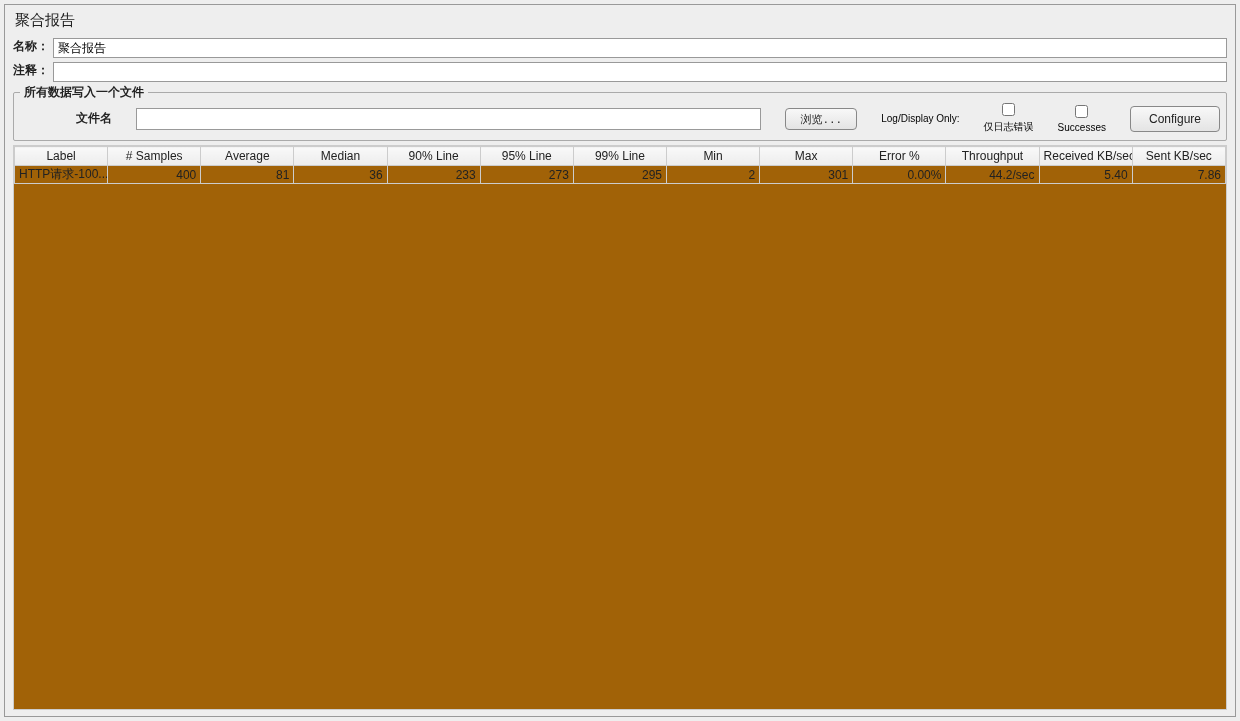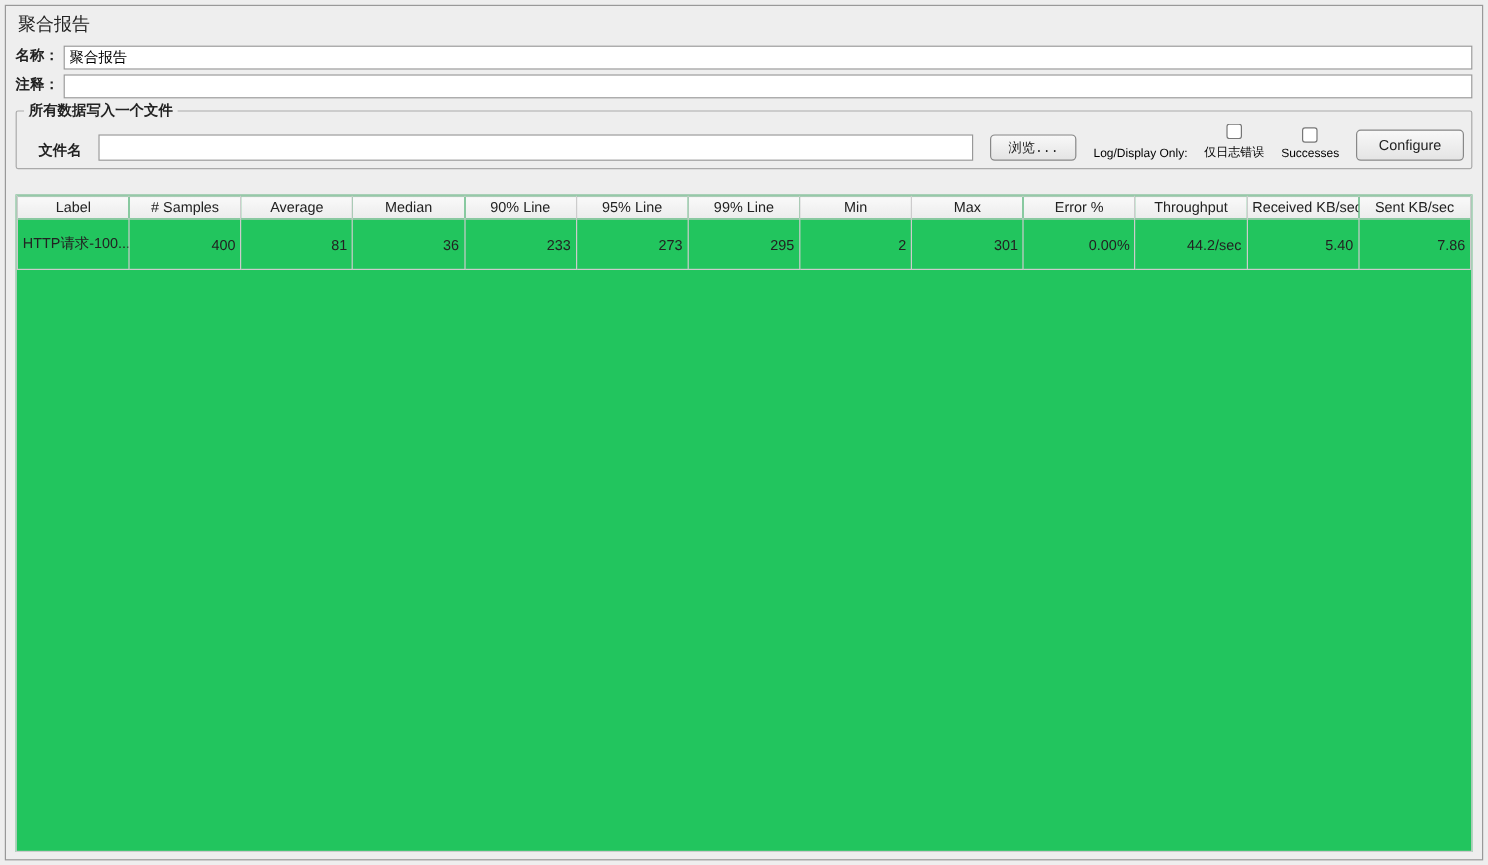--- a/index.html
+++ b/index.html
@@ -58,22 +58,23 @@
       top: -9px;
       left: 6px;
       background: #eeeeee;
       padding: 0 4px;
       font-size: 12px;
       color: #222;
       font-weight: bold;
     }
     .file-row {
       display: flex;
-      align-items: flex-end;
-      gap: 14px;
+      align-items: center;
+      gap: 24px;
+      margin-left: 44px;
     }
     .file-row .file-label {
       font-size: 12px;
       color: #222;
       font-weight: bold;
       white-space: nowrap;
     }
     .file-row .file-input {
       flex: 1;
       height: 22px;
@@ -106,23 +107,23 @@
       display: flex;
       align-items: center;
       gap: 4px;
       flex-direction: column;
     }
     .cb-wrap input {
       width: 13px;
       height: 13px;
     }
     .table-wrap {
-      margin-top: 21px;
+      margin-top: 4px;
       border: 1px solid #ccc;
-      background: #22c55e;
+      background: #a16207;
       flex: 1;
       overflow: hidden;
     }
     table {
       border-collapse: collapse;
       width: 100%;
       table-layout: fixed;
     }
     th {
       border: 1px solid #ccc;
@@ -133,21 +134,21 @@
       padding: 2px 4px;
       height: 18px;
       overflow: hidden;
       white-space: nowrap;
       text-overflow: clip;
     }
     td {
       border: 1px solid #ccc;
       font-size: 12px;
       color: #222;
-      padding: 12px 4px;
+      padding: 0 4px;
       height: 16px;
       overflow: hidden;
       white-space: nowrap;
       text-align: right;
     }
     td.left { text-align: left; }
     col.col-label   { width: 7.66%; }
     col.col-samples { width: 7.66%; }
     col.col-avg     { width: 7.66%; }
     col.col-median  { width: 7.66%; }

